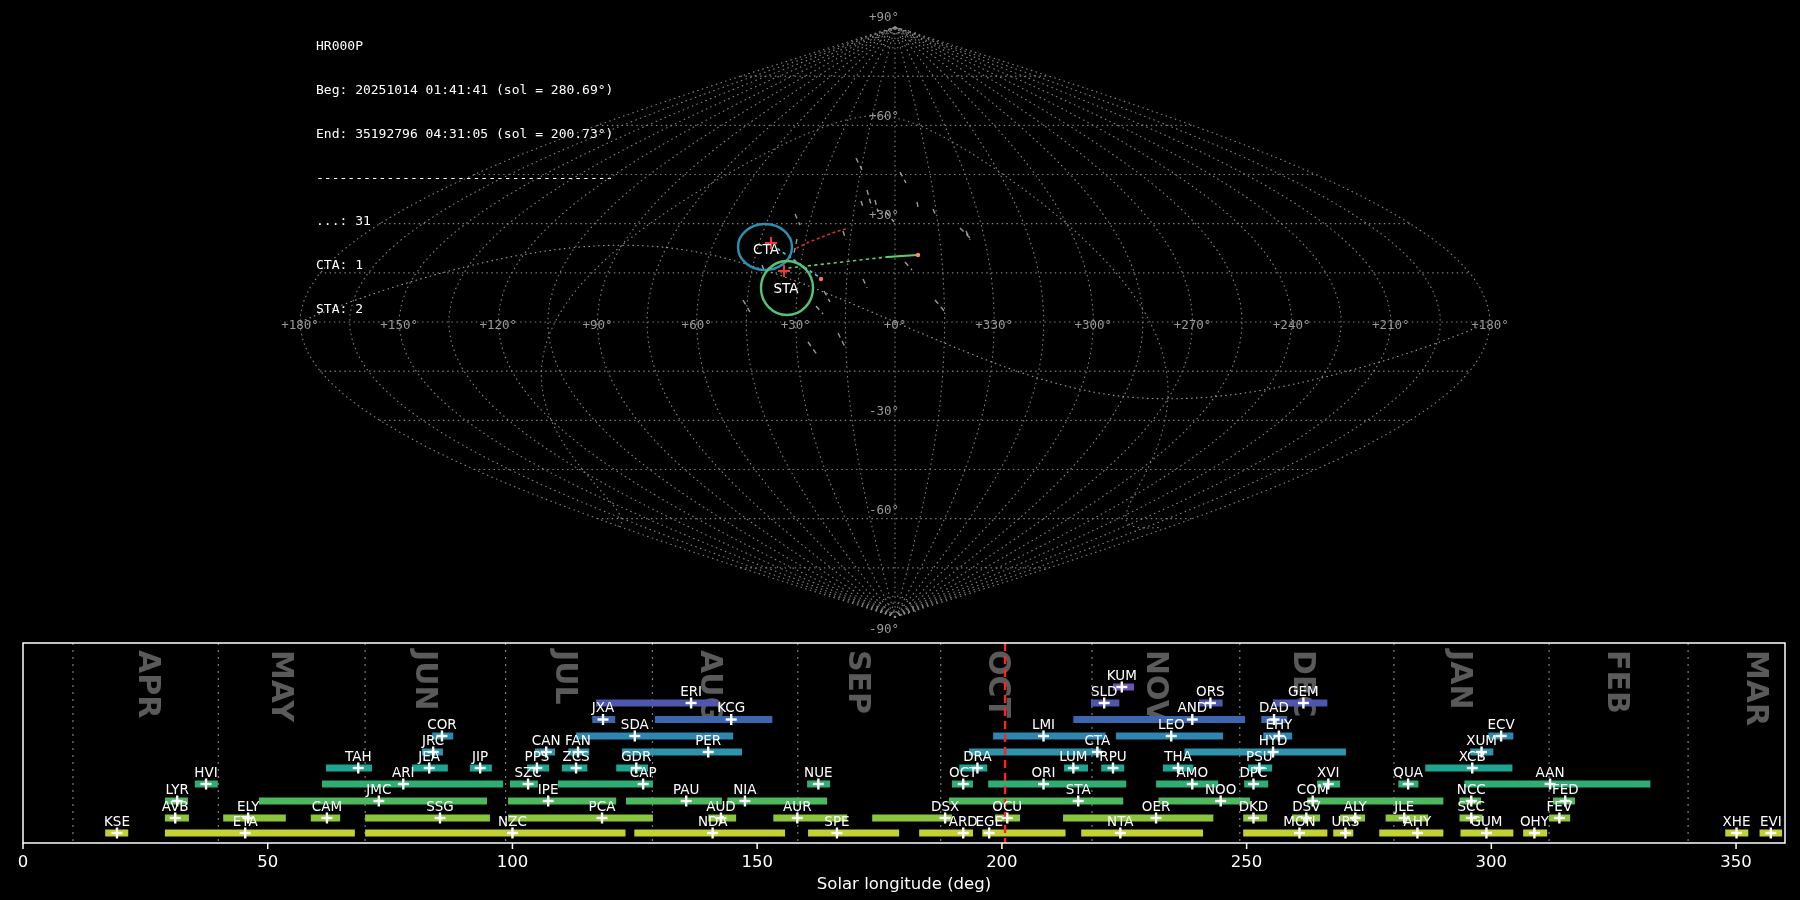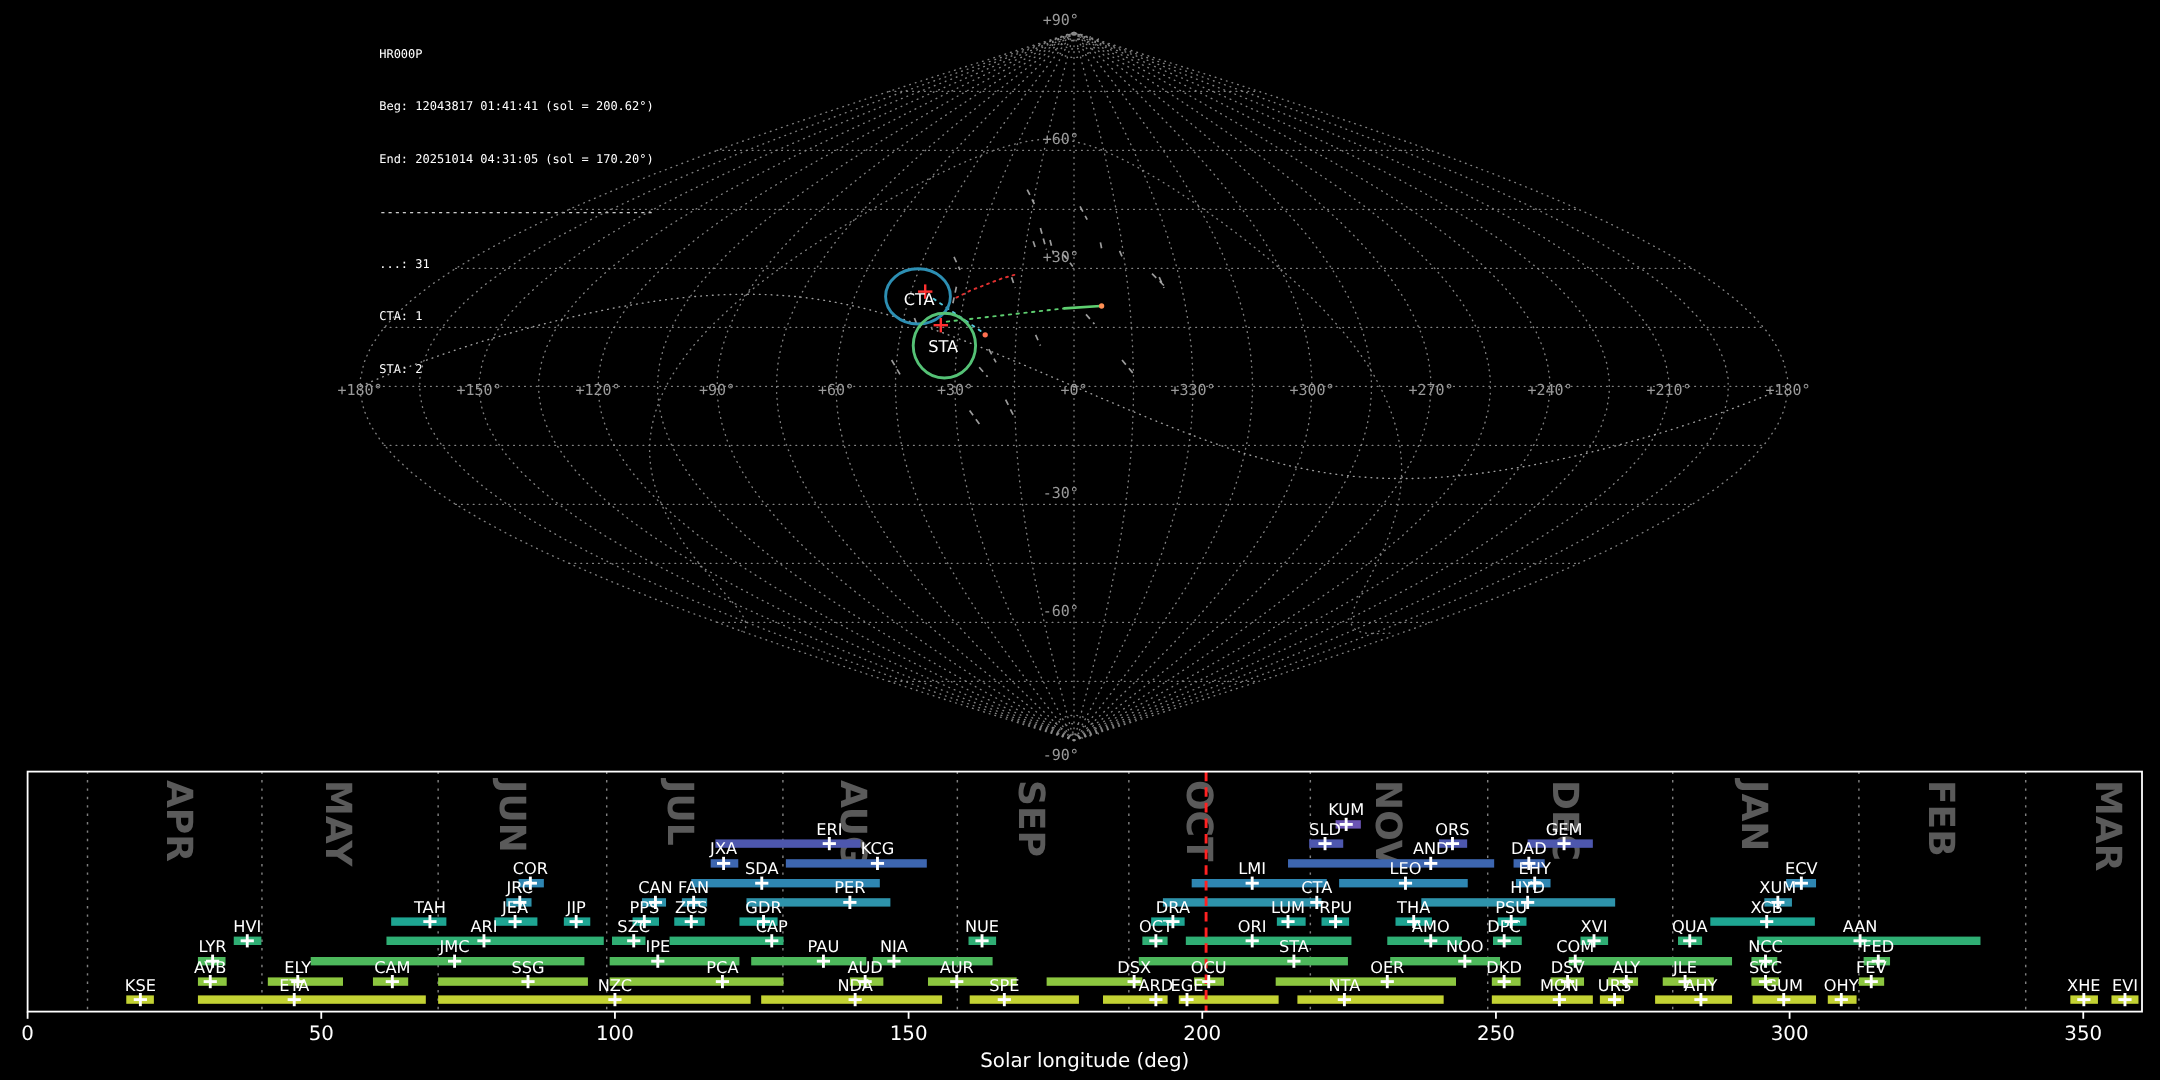--- a/index.html
+++ b/index.html
@@ -1,32 +1,32 @@
 <!DOCTYPE html>
 <html><head>
 <meta charset="utf-8">
 <style>
   html,body{margin:0;padding:0;background:#000;}
   #stage{position:relative;width:1800px;height:900px;background:#000;overflow:hidden;
          font-family:"DejaVu Sans","Liberation Sans",sans-serif;}
   #info-panel{position:absolute;left:316px;top:10px;color:#fff;
               font-family:"DejaVu Sans Mono","Liberation Mono",monospace;
-              font-size:10px;line-height:14.6px;white-space:pre;}
+              font-size:13px;line-height:14.6px;white-space:pre;}
   svg{position:absolute;left:0;top:0;}
   text{font-family:"DejaVu Sans","Liberation Sans",sans-serif;}
   .maplbl{font-family:"DejaVu Sans Mono","Liberation Mono",monospace;}
 </style>
 </head>
 <body>
 
 <div id="stage">
   <div id="info-panel">
     <div>HR000P</div>
-    <div>Beg: 12043817 01:41:41 (sol = 200.62°)</div>
-    <div>End: 20251014 04:31:05 (sol = 170.20°)</div>
+    <div>Beg: 20251014 01:41:41 (sol = 280.69°)</div>
+    <div>End: 35192796 04:31:05 (sol = 200.73°)</div>
     <div>--------------------------------------</div>
     <div>...: 31</div>
     <div>CTA: 1</div>
     <div>STA: 2</div>
   </div>
   <svg id="scene" width="1800" height="900" viewBox="0 0 1800 900">
       <g>
         <line x1="741.0026681640002" y1="567.8333333333333" x2="1048.9973318359998" y2="567.8333333333333" stroke="#8f8f8f" stroke-width="1.15" fill="none" stroke-dasharray="0.6 4.3" stroke-linecap="round" opacity="0.9"></line>
         <line x1="597.5" y1="518.6666666666666" x2="1192.5" y2="518.6666666666666" stroke="#8f8f8f" stroke-width="1.15" fill="none" stroke-dasharray="0.6 4.3" stroke-linecap="round" opacity="0.9"></line>
         <line x1="474.2714651940042" y1="469.5" x2="1315.7285348059959" y2="469.5" stroke="#8f8f8f" stroke-width="1.15" fill="none" stroke-dasharray="0.6 4.3" stroke-linecap="round" opacity="0.9"></line>

